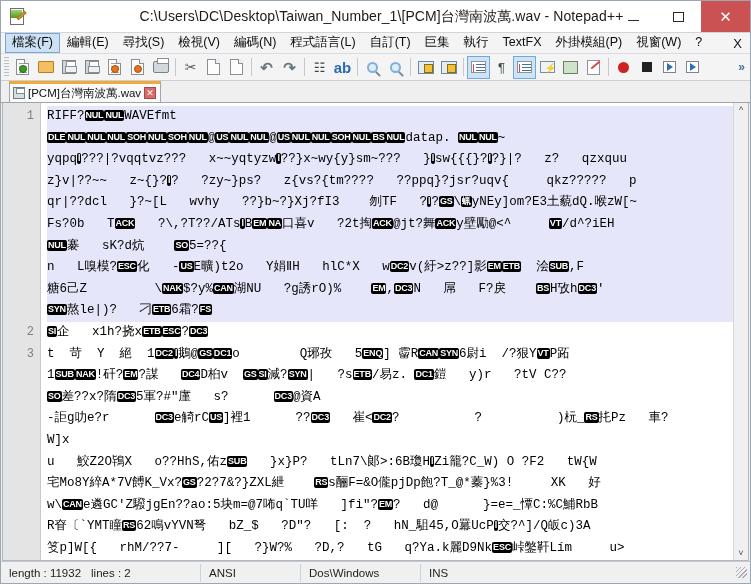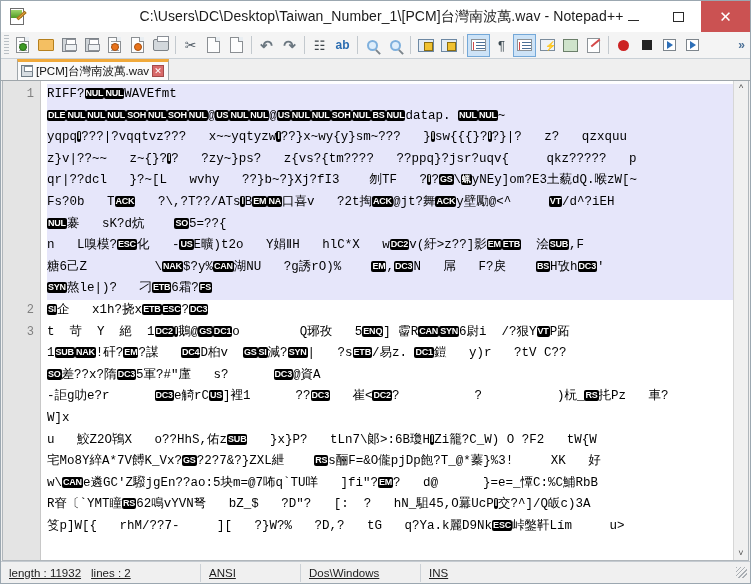--- a/index.html
+++ b/index.html
@@ -161,21 +161,21 @@
   .badge-o{position:absolute;right:1px;bottom:1px;width:8px;height:8px;border-radius:50%;background:#e8731c;border:1px solid #a8500f;}
   .folder{width:16px;height:12px;background:#f4bf62;border:1px solid #b5801e;border-radius:1px;}
   .floppy{width:14px;height:14px;background:#cfd4d8;border:1px solid #7e848a;position:relative;}
   .floppy:before{content:"";position:absolute;left:3px;top:0;width:8px;height:5px;background:#ffffff;border:1px solid #8b9097;}
   .floppy:after{content:"";position:absolute;left:2px;bottom:0;width:10px;height:5px;background:#eef1f3;border:1px solid #8b9097;}
   .printer{width:16px;height:12px;background:#d3d8dc;border:1px solid #7a8085;border-radius:2px;position:relative;}
   .printer:before{content:"";position:absolute;left:3px;top:-4px;width:10px;height:4px;background:#fff;border:1px solid #8b9097;}
   .scissor{font-size:14px;color:#56616b;line-height:1;}
   .undoA{font-size:15px;color:#6b7780;line-height:1;font-weight:bold;}
   .bino{font-size:13px;color:#3c4348;line-height:1;}
-  .repl{font-size:12px;color:#2b6cb0;line-height:1;font-weight:bold;}
+  .repl{font-size:15px;color:#2b6cb0;line-height:1;font-weight:bold;}
   .zoomg{width:11px;height:11px;border:2px solid #7fb0dd;border-radius:50%;position:relative;background:#dfeefb;}
   .zoomg:after{content:"";position:absolute;right:-5px;bottom:-4px;width:6px;height:2px;background:#7b848b;transform:rotate(45deg);}
   .lockpane{width:16px;height:13px;background:#e4ecf4;border:1px solid #6d88a3;position:relative;}
   .lockpane:after{content:"";position:absolute;right:0px;bottom:0px;width:7px;height:7px;background:#f1c232;border:1px solid #8a6d13;}
   .paramark{font-size:13px;color:#3b4850;line-height:1;}
   .indent{width:15px;height:12px;background:#fff;border:1px solid #8d9398;position:relative;}
   .indent:before{content:"";position:absolute;left:4px;top:2px;width:9px;height:1px;background:#4a6f96;box-shadow:0 3px 0 #4a6f96,0 6px 0 #4a6f96;}
   .indent:after{content:"";position:absolute;left:1px;top:2px;width:1px;height:8px;background:#d24a4a;}
   .macro{width:15px;height:12px;background:#eef3f8;border:1px solid #7b8c9c;position:relative;}
   .macro:after{content:"";position:absolute;left:4px;top:2px;color:#e2b300;font-size:9px;line-height:8px;content:"\26A1";}
@@ -187,21 +187,21 @@
   .playbx{width:13px;height:12px;border:1px solid #7d858c;background:#fff;display:flex;align-items:center;justify-content:center;}
   .playtri{width:0;height:0;border-left:6px solid #2d6fb8;border-top:4px solid transparent;border-bottom:4px solid transparent;}
 
   
   .tabbar {
     height: 22px;
     background: #efefef;
     border-bottom: 1px solid #9fa6ab;
     display: flex;
     align-items: flex-end;
-    padding-left: 16px;
+    padding-left: 8px;
     flex: 0 0 auto;
   }
   .tab {
     height: 21px;
     background: #fafafa;
     border: 1px solid #9fa6ab;
     border-bottom: none;
     border-top: 3px solid #f0a93a;
     display: flex;
     align-items: center;
@@ -301,21 +301,20 @@
   
   .statusbar {
     height: 22px;
     background: #f0f0f0;
     border-top: 1px solid #c4cad0;
     display: flex;
     align-items: center;
     font-size: 11.5px;
     color: #1d1d1d;
     flex: 0 0 auto;
-    text-decoration: underline;
   }
   .stcell {
     padding: 0 8px;
     height: 18px;
     line-height: 18px;
     display: flex;
     align-items: center;
     gap: 10px;
     border-right: 1px solid #cdd2d7;
     white-space: nowrap;
@@ -350,20 +349,36 @@
         </div>
       <div class="winbtn">
           <span class="maxglyph"></span>
         </div>
       <div class="winbtn close">
           <span>✕</span>
         </div>
     </div>
   </div>
 
+  <div class="menubar">
+    <div class="menuitem active">檔案(F)</div>
+    <div class="menuitem">編輯(E)</div>
+    <div class="menuitem">尋找(S)</div>
+    <div class="menuitem">檢視(V)</div>
+    <div class="menuitem">編碼(N)</div>
+    <div class="menuitem">程式語言(L)</div>
+    <div class="menuitem">自訂(T)</div>
+    <div class="menuitem">巨集</div>
+    <div class="menuitem">執行</div>
+    <div class="menuitem">TextFX</div>
+    <div class="menuitem">外掛模組(P)</div>
+    <div class="menuitem">視窗(W)</div>
+    <div class="menuitem">?</div>
+    <div class="menu-x">X</div>
+  </div>
 
   <div class="toolbar">
     <div class="grip"></div>
 
     <div class="tb">
         <span class="doc lines">
           <span class="badge-g"></span>
         </span>
       </div>
     <div class="tb">

